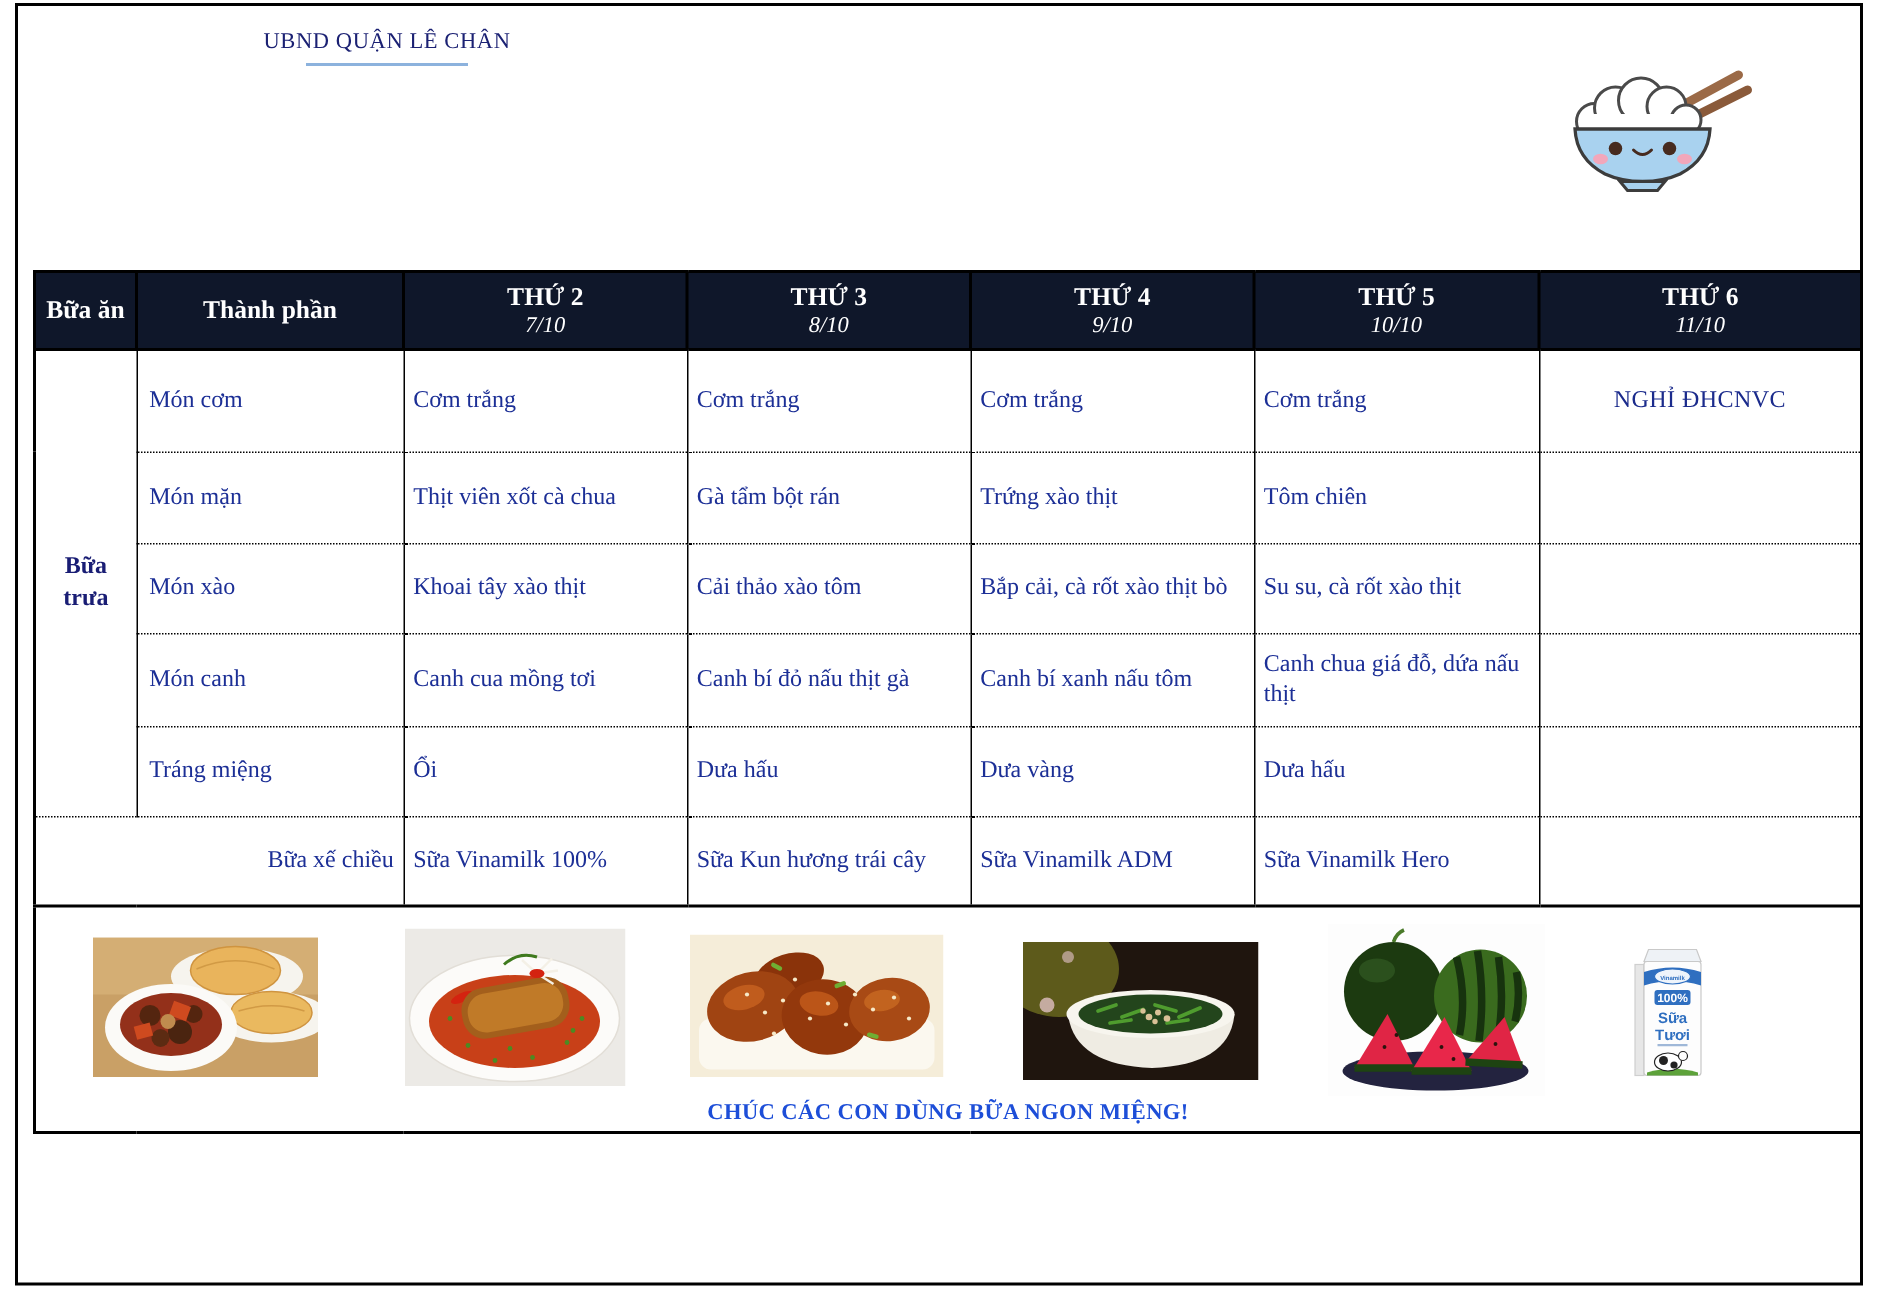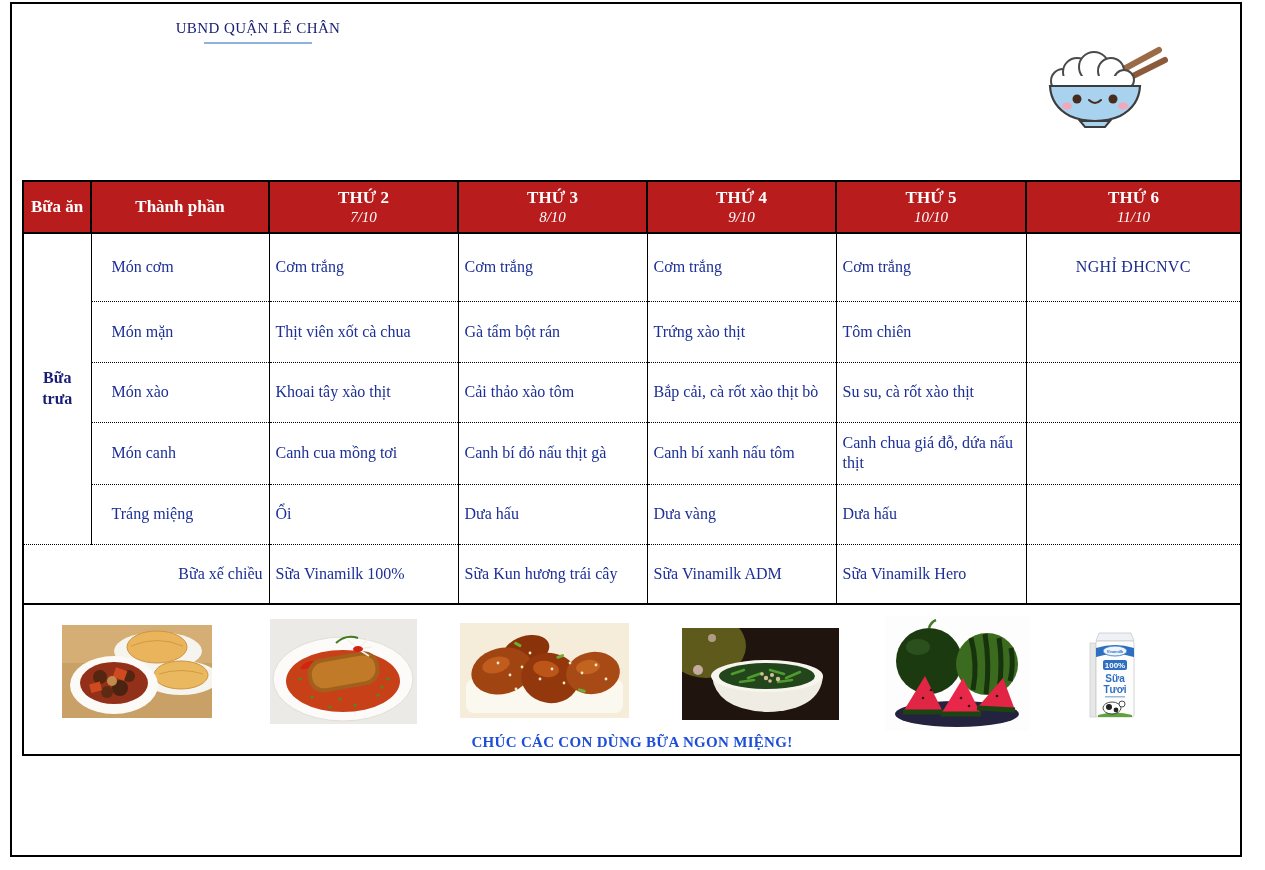--- a/index.html
+++ b/index.html
@@ -23,38 +23,38 @@
   .title-block { position:absolute; left:0; top:104px; width:100%; text-align:center; color:#191d74; }
   .main-title { font-size:21px; font-weight:bold; letter-spacing:0.2px; }
   .sub-title  { font-size:17px; font-weight:bold; margin-top:4px; }
   
   table.menu-table {
     position:absolute; left:22px; top:180px; width:1218px;
     border-collapse:collapse; table-layout:fixed;
     border:2px solid #000;
   }
   .menu-table th {
-    background:#b91c1c; color:#ffffff; border:2px solid #000;
+    background:#0f172a; color:#ffffff; border:2px solid #000;
     vertical-align:middle; text-align:center; padding:2px;
   }
   .hdr-2line { font-size:17px; font-weight:bold; line-height:1.25; }
   .day-name { font-size:17px; font-weight:bold; }
   .day-date { font-size:15px; font-style:italic; font-weight:normal; margin-top:1px; }
   .menu-table td {
     border-left:1.5px solid #000; border-right:1.5px solid #000;
     color:#1c2f96; font-size:16px; vertical-align:middle;
     padding:2px 6px; line-height:1.25; overflow:hidden;
   }
   tr.lunch td, tr.afternoon td { border-top:1px dotted #000; }
   tr.lunch.first td { border-top:none; }
   tr.afternoon td { border-bottom:2px solid #000; }
   td.group-cell {
     text-align:center; font-weight:bold; color:#191d74; font-size:16px; line-height:1.3;
   }
-  td.label-cell { text-align:left; padding-left:20px; }
+  td.label-cell { text-align:left; padding-left:8px; }
   td.menu-cell  { text-align:left; }
   td.nghi-cell  { text-align:center; letter-spacing:0.3px; color:#1b2b8c; }
   td.afternoon-label { padding-left:5px;text-align:right; }
   
   td.gallery-cell { position:relative; padding:0; border-top:2px solid #000; height:149px; }
   .photo { position:absolute; }
   .photo svg { display:block; width:100%; height:100%; }
   .p1 { left:38px;  top:20px; width:150px; height:93px;  }
   .p2 { left:246px; top:14px; width:147px; height:105px; }
   .p3 { left:436px; top:18px; width:169px; height:95px;  }

